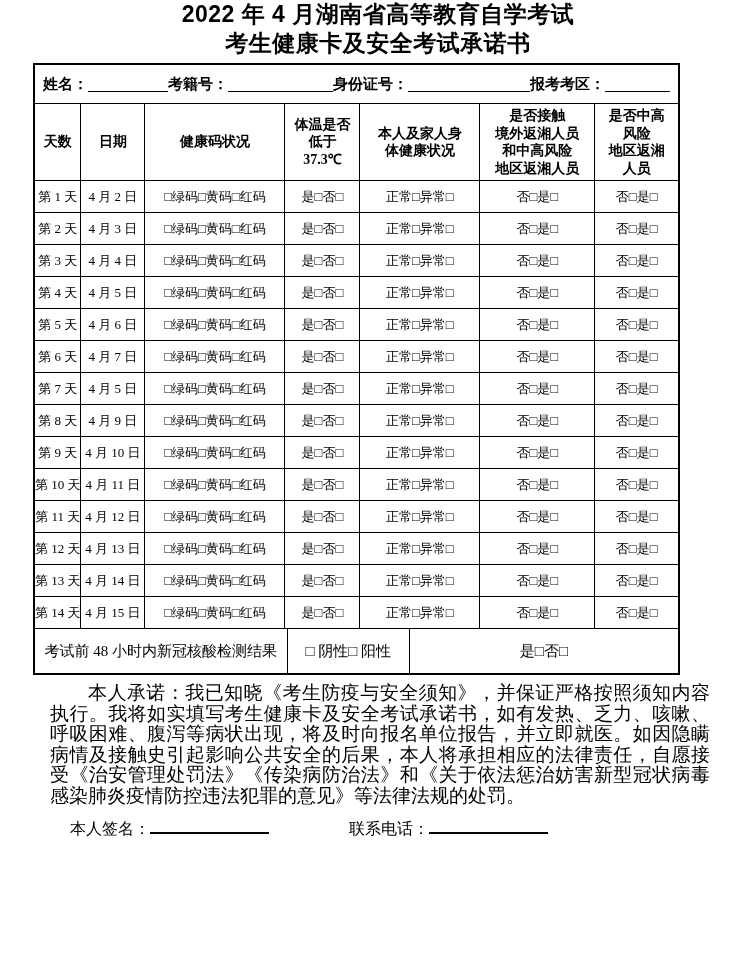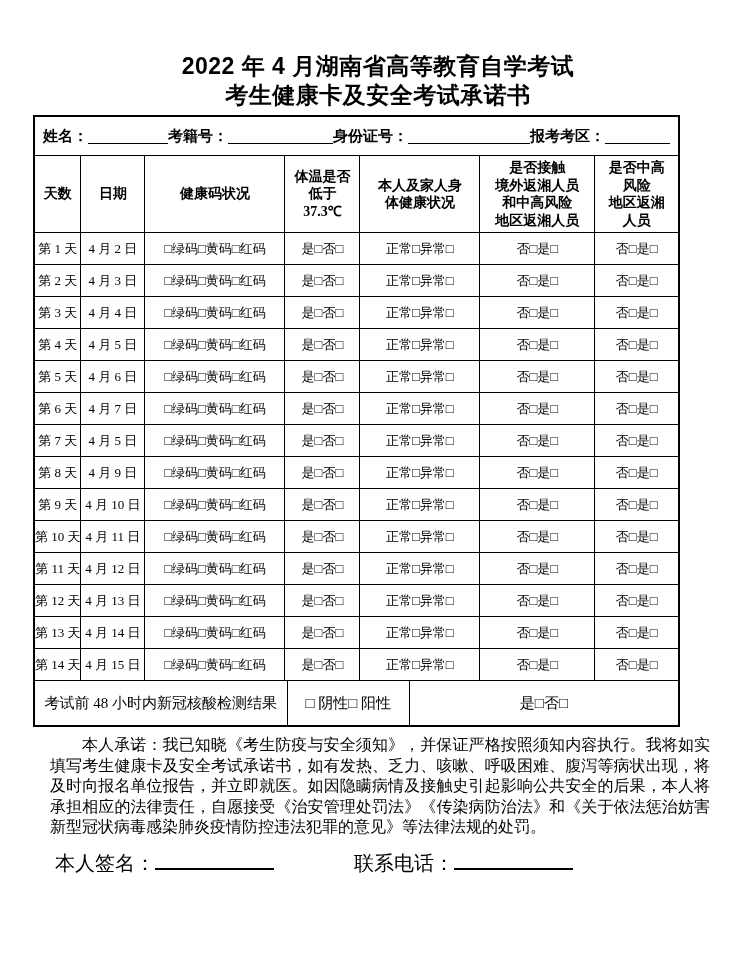--- a/index.html
+++ b/index.html
@@ -7,21 +7,20 @@
     position: relative;
     width: 756px;
     height: 971px;
     background: #ffffff;
     color: #000000;
     overflow: hidden;
     font-family: "Liberation Serif", serif;
   }
   
   .title-block {
-    padding-top: 52px;
     text-align: center;
     font-family: "Liberation Sans", sans-serif;
     font-weight: bold;
     font-size: 23px;
     line-height: 29px;
     letter-spacing: 0.5px;
   }
   
   .form-box {
     margin: 5px 0 0 33px;
@@ -98,31 +97,31 @@
   .nucleic-row .c2 { width: 19.0%; }
   .nucleic-row .c3 { width: 27.5%; }
   .nucleic-row .c4 { flex: 1; }
   .record-row { height: 56px; font-size: 15px; }
   .record-row .c1 { width: 36.2%; white-space: pre-line; line-height: 21px; }
   .record-row .c2 { flex: 1; }
   
   .pledge {
     margin: 8px 0 0 50px;
     width: 660px;
-    font-size: 16px;
+    font-size: 19px;
     line-height: 20.5px;
     text-align: justify;
     text-indent: 2em;
   }
   
   .signature-row {
-    margin: 12px 0 0 55px;
+    margin: 12px 0 0 70px;
     display: flex;
     align-items: baseline;
-    font-size: 20px;
+    font-size: 16px;
   }
   .sig-blank {
     display: inline-block;
     width: 119px;
     height: 14px;
     border-bottom: 2px solid #000;
   }
   .sig-phone-label { margin-left: 80px; }
 </style>
 </head>

